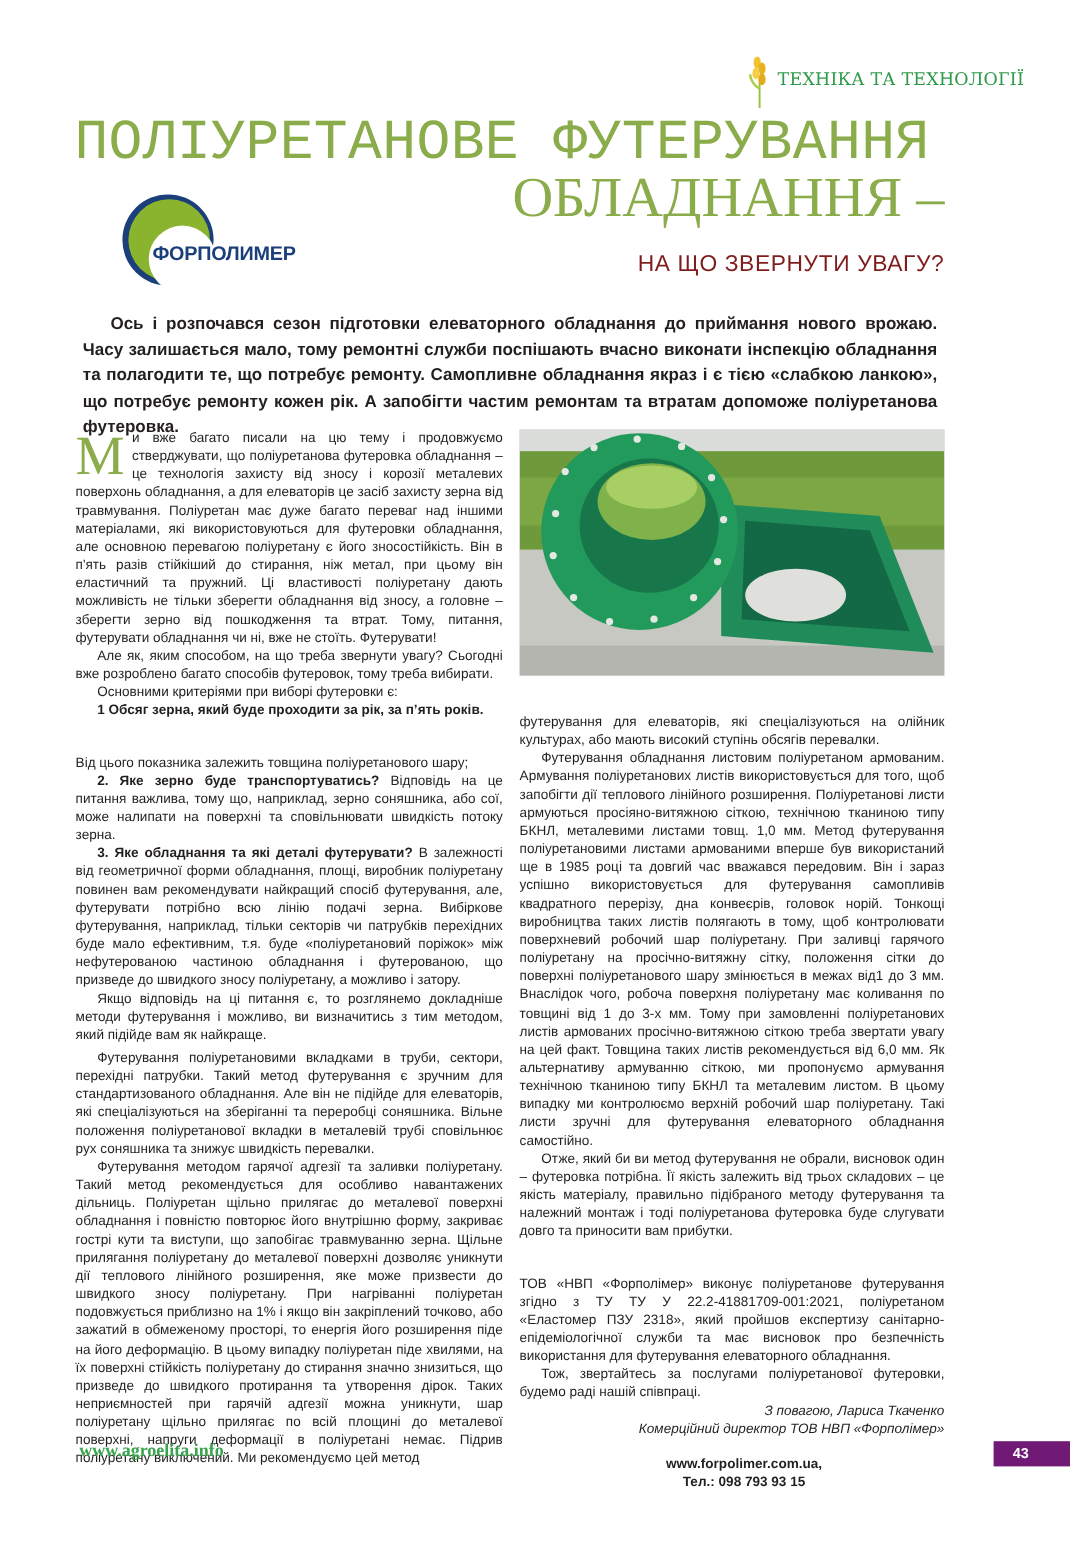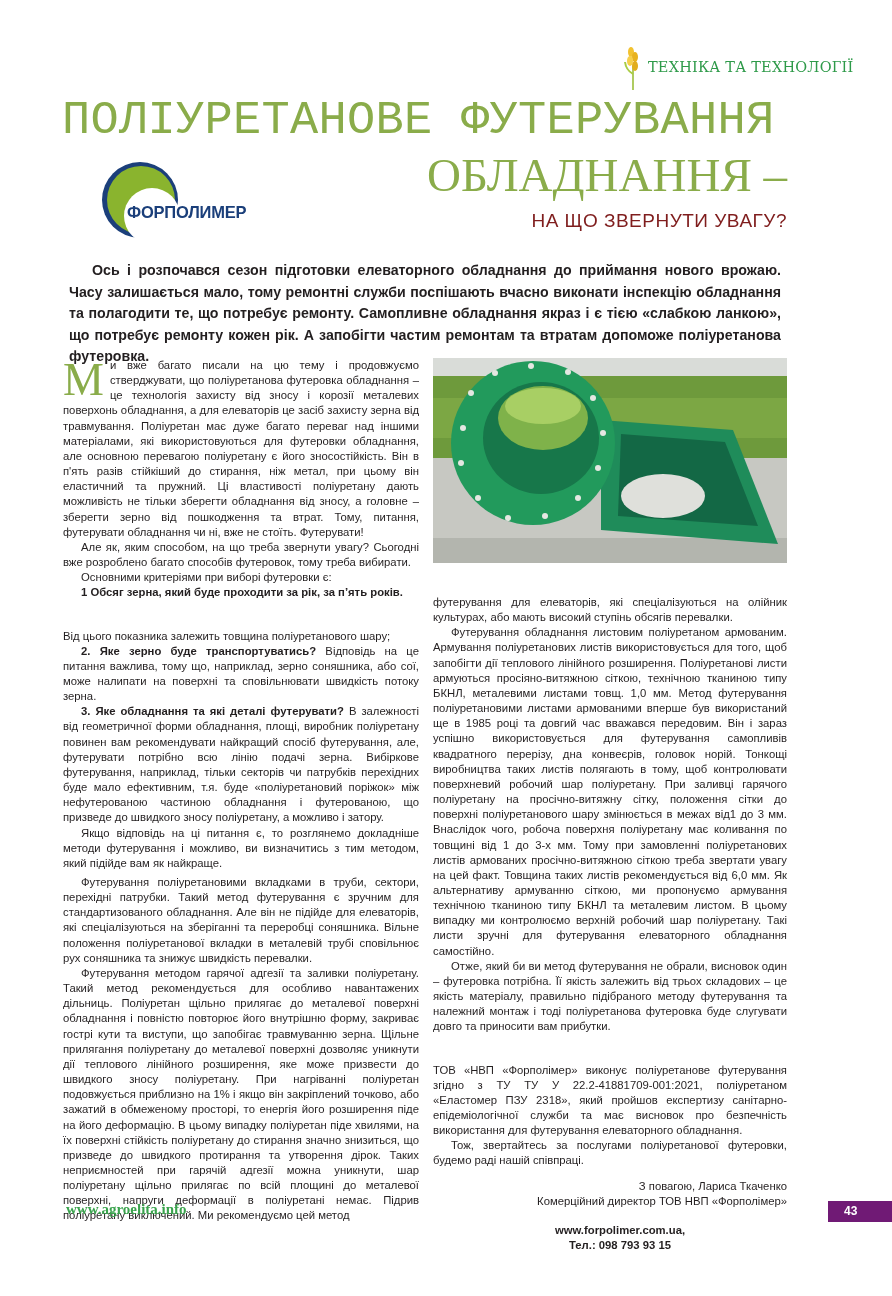--- a/index.html
+++ b/index.html
@@ -3,42 +3,42 @@
 <meta charset="utf-8">
 <style>
   html, body { margin: 0; padding: 0; background: #ffffff; }
   body { width: 892px; height: 1296px; position: relative; overflow: hidden; font-family: "Liberation Sans", sans-serif; color: #231f20; }
 
   .section-header { position: absolute; top: 44px; left: 622px; display: flex; align-items: center; }
   .section-header .wheat { width: 22px; height: 46px; margin-right: 4px; }
   .section-header .label { font-family: "DejaVu Serif", serif; font-size: 14.5px; color: #2e9a49; letter-spacing: 0.2px; white-space: nowrap; }
 
   .title1 { position: absolute; top: 96px; left: 62px; width: 725px; text-align: left; font-family: Liberation Mono, monospace; font-size: 47px; color: #8aac4a; line-height: 50px; letter-spacing: 0.3px; white-space: nowrap; }
-  .title2 { position: absolute; top: 150px; left: 62px; width: 725px; text-align: right; font-family: "Liberation Serif", serif; font-size: 47px; color: #8aac4a; line-height: 50px; white-space: nowrap; }
+  .title2 { position: absolute; top: 140px; left: 62px; width: 725px; text-align: right; font-family: "Liberation Serif", serif; font-size: 47px; color: #8aac4a; line-height: 50px; white-space: nowrap; }
   .title3 { position: absolute; top: 205px; left: 62px; width: 725px; text-align: right; font-family: "Liberation Sans", sans-serif; font-size: 19px; color: #7f1d1d; line-height: 32px; letter-spacing: 0.5px; white-space: nowrap; }
 
   .logo { position: absolute; top: 160px; left: 100px; width: 200px; height: 80px; }
   .logo .logo-text { position: absolute; left: 27px; top: 43px; font-family: "Liberation Sans", sans-serif; font-weight: bold; font-size: 16.5px; color: #1b3f7a; letter-spacing: -0.2px; white-space: nowrap; }
 
   .lead { position: absolute; top: 254px; left: 63px; width: 724px; font-family: "Liberation Sans", sans-serif; font-weight: bold; font-size: 14.2px; line-height: 21.6px; text-align: justify; color: #231f20; }
   .lead p { margin: 6px; text-indent: 23px; }
 
   .col { position: absolute; font-size: 11.3px; line-height: 15.15px; color: #231f20; text-align: justify; }
   .col p { margin: 0; text-indent: 18px; }
   .col p.noindent { text-indent: 0; margin-top: 28px; }
   .col b { font-weight: bold; }
   .col-left { top: 358px; left: 63px; width: 356px; }
   .col-right { top: 567px; left: 433px; width: 354px; }
 
   .dropcap { float: left; font-family: "Liberation Serif", serif; font-size: 46px; line-height: 36px; color: #8aac4a; margin: 2px 6px 0 0; padding-top: 2px; }
   .first-para { text-indent: 0 !important; }
 
   .photo { position: absolute; top: 358px; left: 433px; width: 354px; height: 205px; overflow: hidden; background: #b9c0bd; }
 
-  .signature { text-align: right; margin-top: 10px; }
+  .signature { text-align: right; font-style: italic; }
   .signature p { text-indent: 0; text-align: right; }
   .contacts { text-align: center; font-weight: bold; margin-top: 14px; padding-left: 20px; }
   .contacts p { text-indent: 0; text-align: center; }
 
   .footer-site { position: absolute; top: 1201px; left: 66px; font-family: "Liberation Serif", serif; font-weight: bold; font-size: 15px; color: #3aa34d; }
   .page-num { position: absolute; top: 1201px; left: 828px; width: 64px; height: 21px; background: #701a75; color: #ffffff; font-family: "Liberation Sans", sans-serif; font-weight: bold; font-size: 12px; line-height: 21px; padding-left: 16px; box-sizing: border-box; }
 </style>
 </head>
 <body>
 

